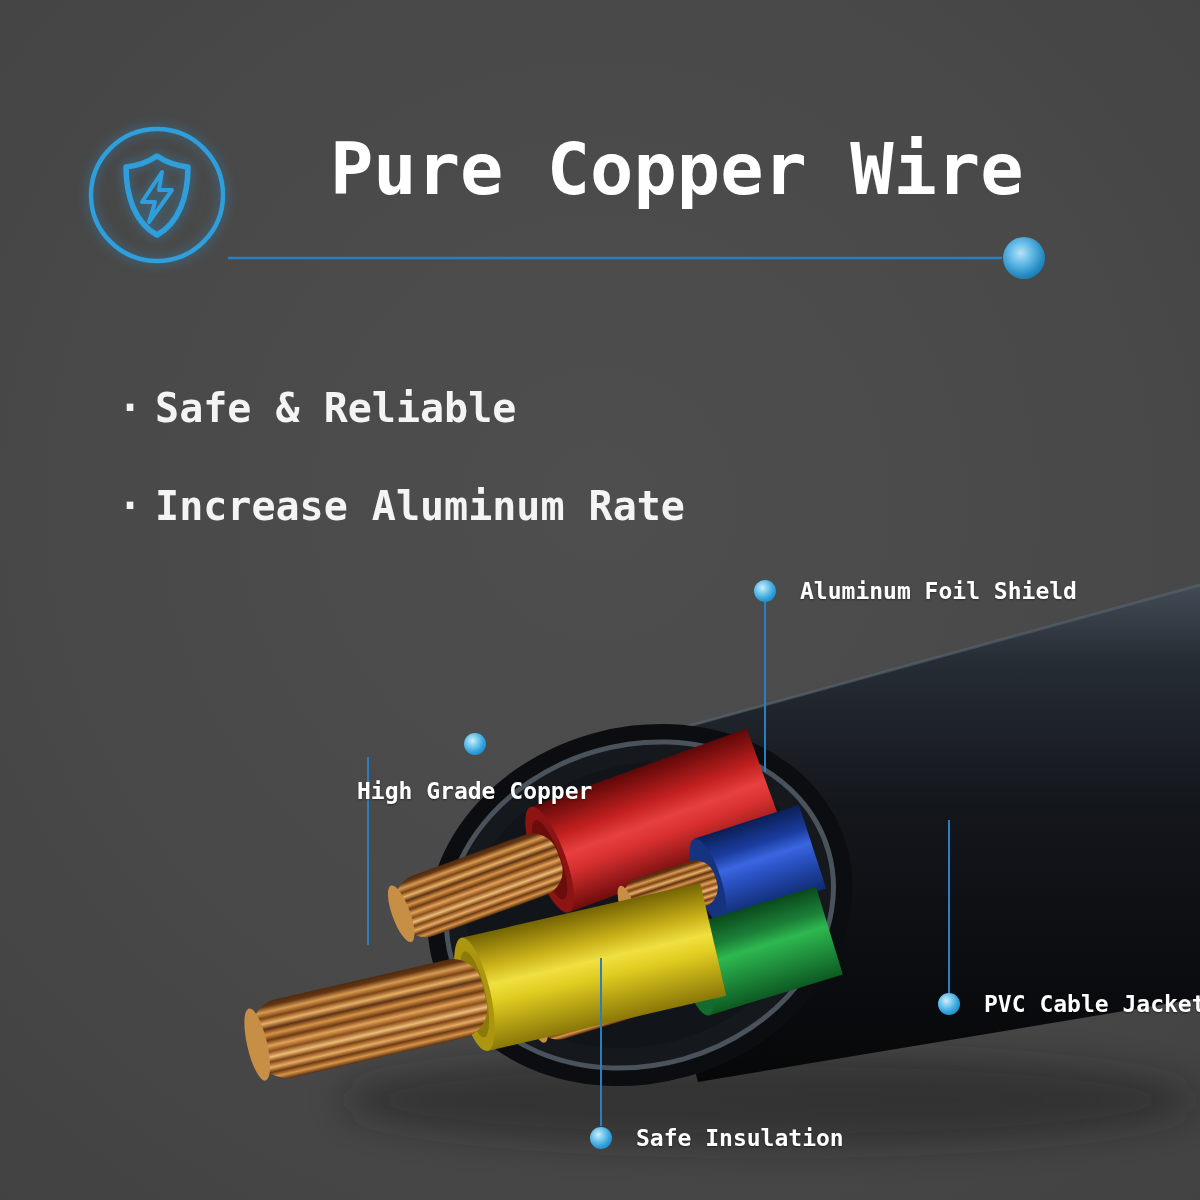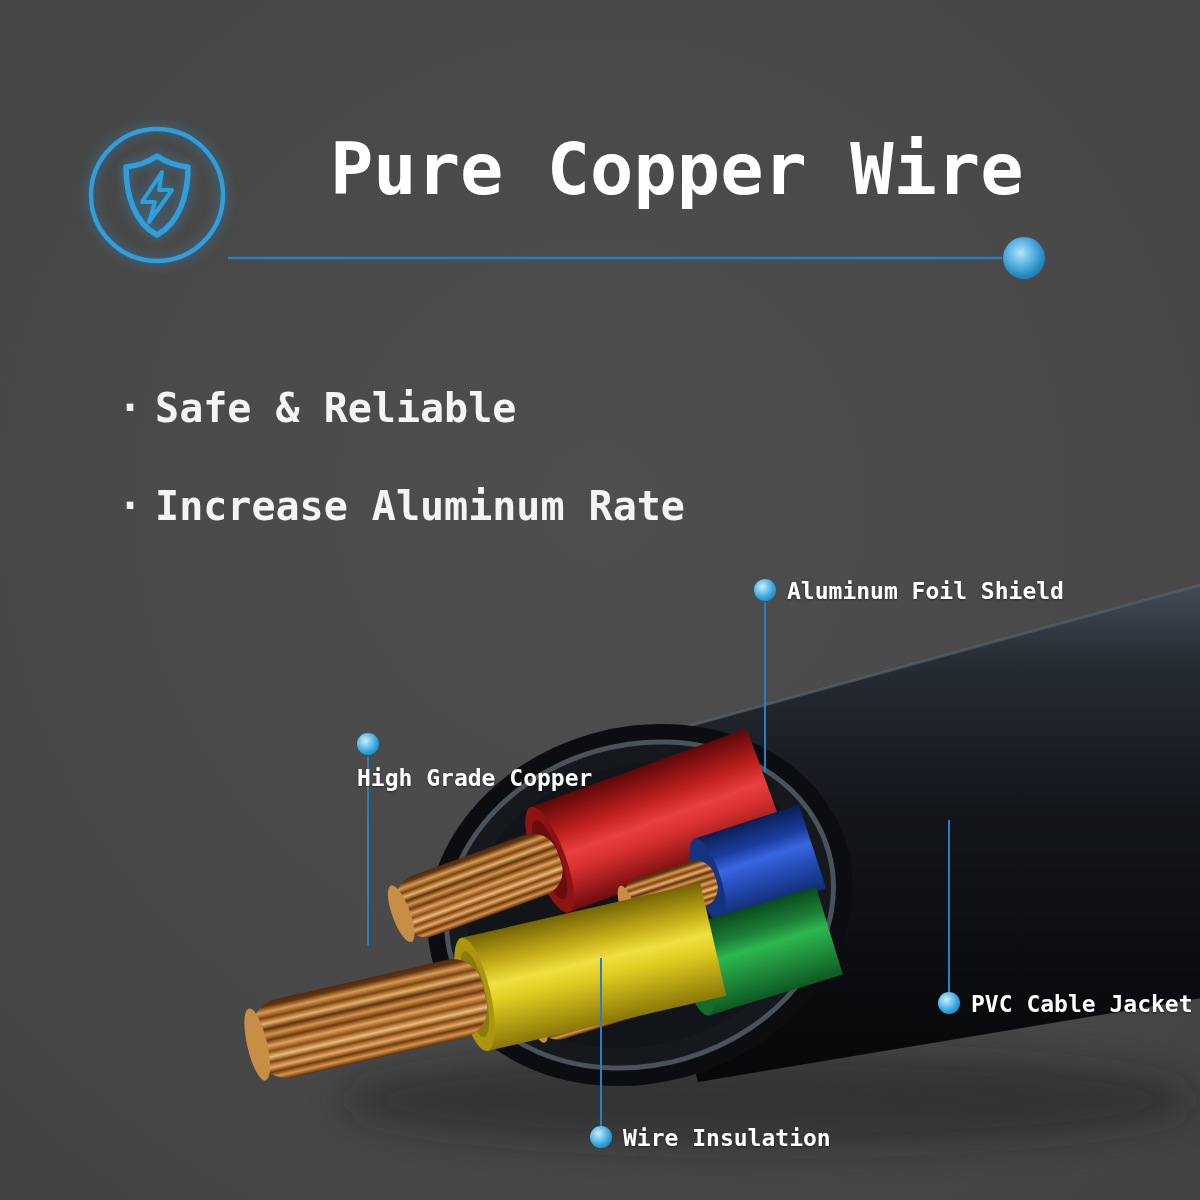--- a/index.html
+++ b/index.html
@@ -36,21 +36,21 @@
 
   .feature {
     position:absolute; left:118px; display:flex; align-items:center; gap:13px;
     color:#f4f4f4; font-weight:bold; font-size:40px; line-height:52px; white-space:nowrap;
   }
   .f1 { top:382px; }
   .f2 { top:480px; }
   .fdot { font-size:40px; }
 
   .callout {
-    position:absolute; display:flex; gap:11px; white-space:nowrap;
+    position:absolute; display:flex; align-items:center; gap:24px; white-space:nowrap;
   }
   .clabel {
     color:#ffffff; font-weight:bold; font-size:23px; line-height:24px;
     text-shadow: 0 1px 2px rgba(0,0,0,.45);
   }
   .c-foil   { left:754px; top:579px; }
   .c-copper { left:357px; top:733px;flex-direction:column; }
   .c-pvc    { left:938px; top:992px; }
   .c-ins    { left:590px; top:1126px; }
 </style>
@@ -197,16 +197,16 @@
   <div class="callout c-copper">
     <span class="dot"></span>
     <span class="clabel">High Grade Copper</span>
   </div>
   <div class="callout c-pvc">
     <span class="dot"></span>
     <span class="clabel">PVC Cable Jacket</span>
   </div>
   <div class="callout c-ins">
     <span class="dot"></span>
-    <span class="clabel">Wire Insulation</span>
+    <span class="clabel">Safe Insulation</span>
   </div>
 
 </div>
 
 </body></html>

